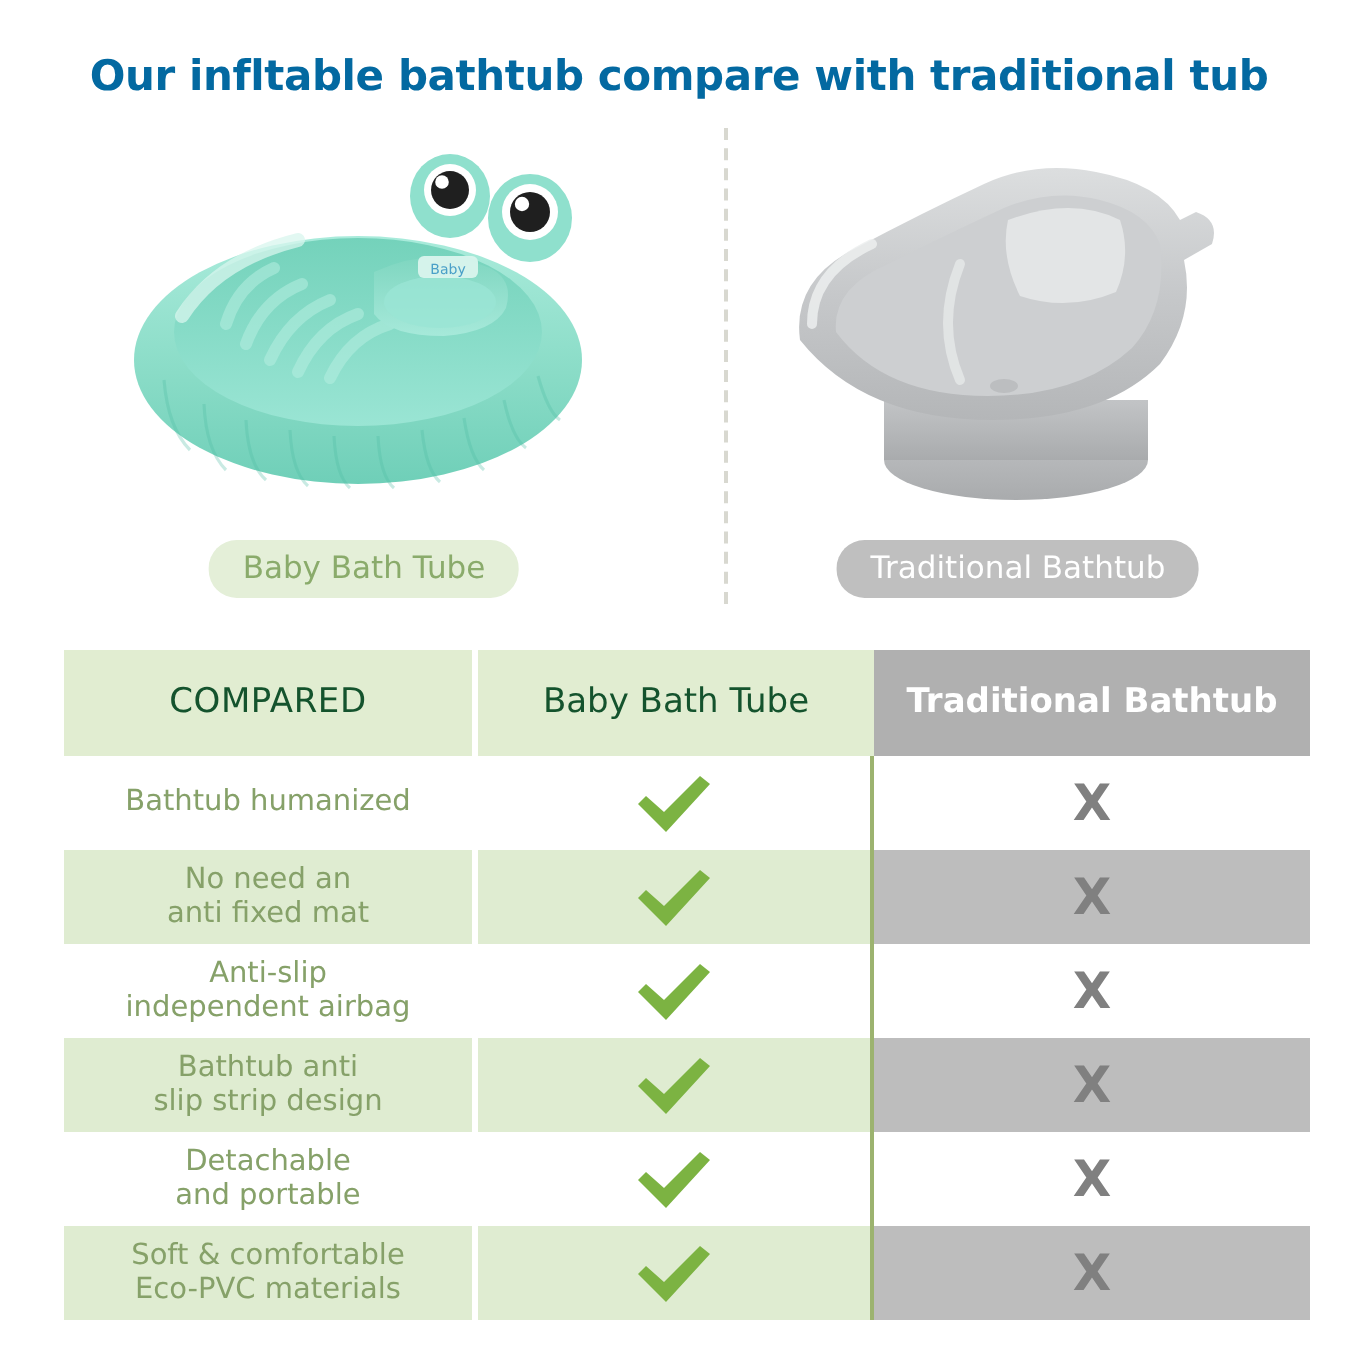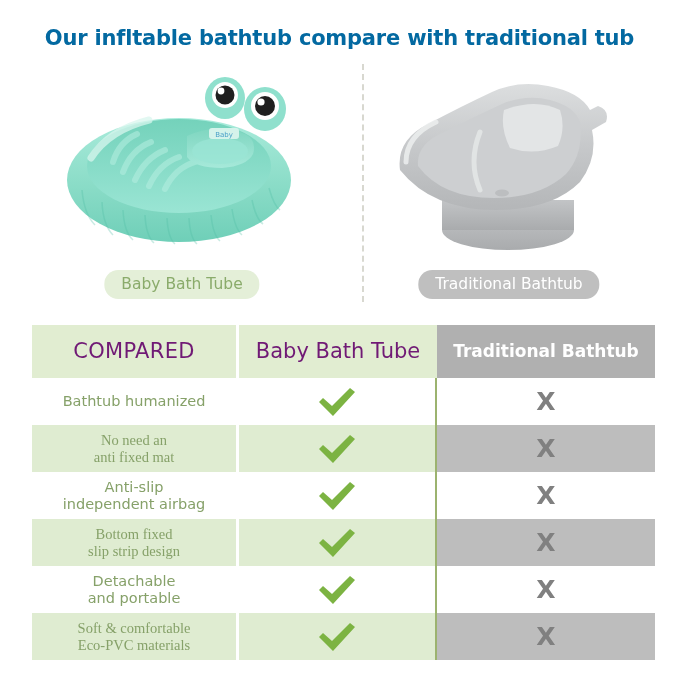--- a/index.html
+++ b/index.html
@@ -114,22 +114,22 @@
   }
   .c-feature { width: 204px; }
   .c-check   { width: 201px; }
   .c-x       { width: 218px; }
 
   
   .trow.header .c-feature,
   .trow.header .c-check {
     background: #e1edd1;
     font-family: "DejaVu Sans", sans-serif;
-    font-size: 21px;
-    color: #701a75;
+    font-size: 17px;
+    color: #14532d;
   }
   .trow.header .c-feature { letter-spacing: 0.3px; }
   .trow.header .c-check { border-left: 3px solid #ffffff; }
   .trow.header .c-x {
     background: #b0b0b0;
     font-family: "DejaVu Sans", sans-serif;
     font-weight: 700;
     font-size: 17px;
     color: #ffffff;
   }
@@ -141,21 +141,21 @@
     color: #86a169;
     padding: 16px 8px;
   }
   .trow.body .c-check {
     border-left: 3px solid #ffffff;
     border-right: 2px solid #9cb36f;
   }
   .trow.body.odd  .c-feature,
   .trow.body.odd  .c-check { background: #ffffff; }
   .trow.body.even .c-feature,
-  .trow.body.even .c-check { background: #dfecd1; font-family: Liberation Serif, serif; }
+  .trow.body.even .c-check { background: #dfecd1; }
   .trow.body.odd  .c-x { background: #ffffff; }
   .trow.body.even .c-x { background: #bdbdbd; }
 
   .mark-x {
     font-family: "DejaVu Sans", sans-serif;
     font-weight: 700;
     font-size: 25px;
     color: #808080;
   }
   .mark-check { width: 42px; height: 32px; }
@@ -349,21 +349,21 @@
       </span>
     </div>
     <div class="cell c-x">
       <span class="mark-x">X</span>
     </div>
   </div>
 
   <div class="trow body even">
     <div class="cell c-feature">
       <span>
-        <span>Bottom fixed</span><br>
+        <span>Bathtub anti</span><br>
         <span>slip strip design</span>
       </span>
     </div>
     <div class="cell c-check">
       <span class="mark-check">
         <svg viewBox="0 0 42 32" xmlns="http://www.w3.org/2000/svg">
           <path d="M3 16 L7 12 L16 20 L34 2 L39 6 L17 30 Z" fill="#7cb342"></path>
         </svg>
       </span>
     </div>

